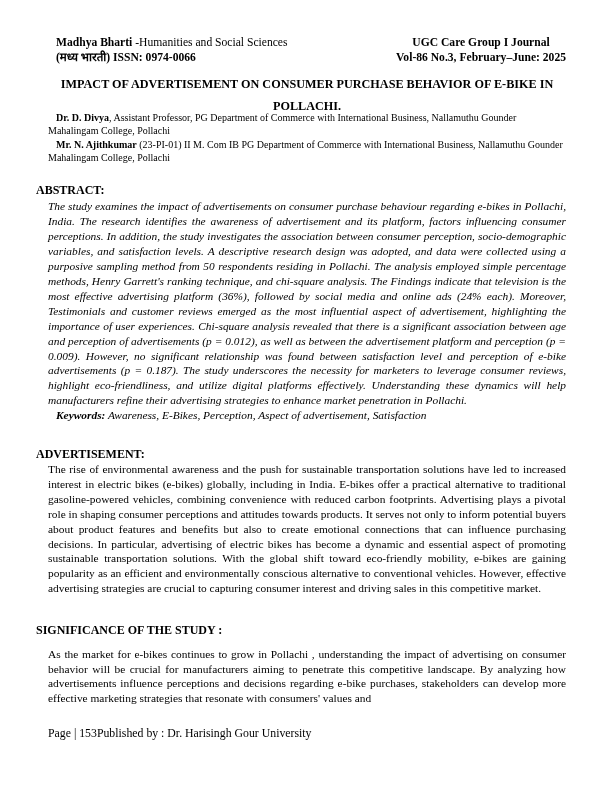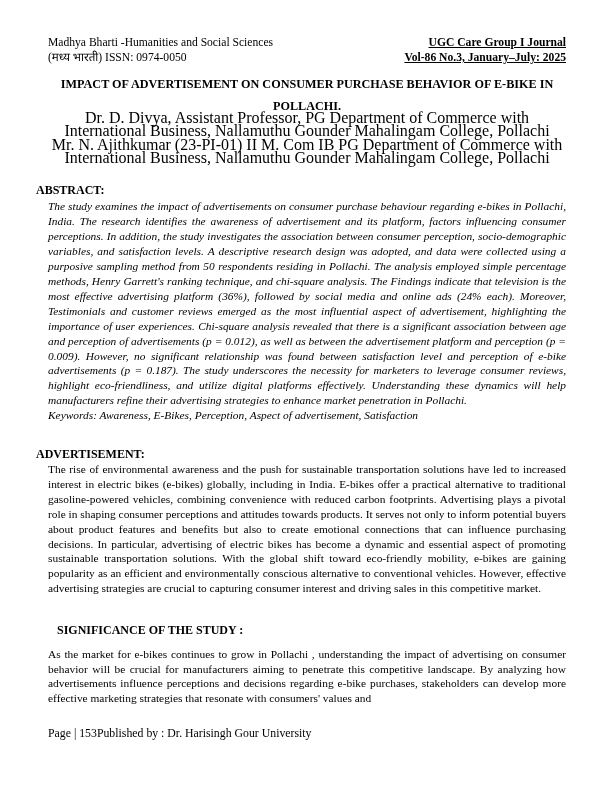--- a/index.html
+++ b/index.html
@@ -13,71 +13,71 @@
     color: #000;
     overflow: hidden;
   }
   .abs { position: absolute; }
   .hdr {
     top: 35px; left: 48px; width: 518px;
     display: flex; justify-content: space-between; align-items: flex-start;
     font-size: 11.6px; line-height: 15px;
   }
   .hdr .left  { text-align: left; white-space: nowrap; }
-  .hdr .right { text-align: right; font-weight: bold; white-space: nowrap; text-decoration: underline; }
-  .bold { font-weight: normal; }
+  .hdr .right { text-align: center; font-weight: bold; white-space: nowrap; }
+  .bold { font-weight: bold; margin-left: 8px; }
   .paper-title {
     top: 73px; left: 48px; width: 518px;
     text-align: center; font-weight: bold; font-size: 12.2px; line-height: 22px;
   }
   .authors {
     top: 111px; left: 48px; width: 518px;
-    text-align: center; font-size: 16px; line-height: 13.3px;
+    text-align: left; font-size: 10px; line-height: 13.3px;
   }
   .authors p { margin: 0; }
   .sec-heading {
     left: 36px; width: 518px;
     font-weight: bold; font-size: 12px; line-height: 13px;
   }
   .abstract-heading { top: 184px; }
   .abstract-body {
     top: 199px; left: 48px; width: 518px;
     font-style: italic; font-size: 11.4px; line-height: 14.95px;
     text-align: justify;
   }
   .keywords { margin-top: 0; }
   .intro-heading { top: 448px; }
   .intro-body {
     top: 462px; left: 48px; width: 518px;
     font-size: 11.4px; line-height: 14.9px; text-align: justify;
   }
-  .sig-heading { top: 624px; margin-left: 21px; }
+  .sig-heading { top: 624px; }
   .sig-body {
     top: 638px; left: 48px; width: 518px;
     font-size: 11.4px; line-height: 14.7px; text-align: justify; margin-top: 9px;
   }
   .footer {
     top: 726px; left: 48px; width: 518px;
     display: flex; 
     font-weight: normal; font-size: 11.8px;
   }
 </style>
 </head>
 <body>
 
 <div class="page">
 
   <div class="abs hdr">
     <div class="left">
       <div><span class="bold">Madhya Bharti </span><span>-Humanities and Social Sciences</span></div>
-      <div class="bold">(मध्य भारती) ISSN: 0974-0050</div>
+      <div class="bold">(मध्य भारती) ISSN: 0974-0066</div>
     </div>
     <div class="right">
       <div>UGC Care Group I Journal</div>
-      <div>Vol-86 No.3, January–July: 2025</div>
+      <div>Vol-86 No.3, February–June: 2025</div>
     </div>
   </div>
 
   <div class="abs paper-title">IMPACT OF ADVERTISEMENT ON CONSUMER PURCHASE BEHAVIOR OF E-BIKE IN POLLACHI.</div>
 
   <div class="abs authors">
     <p><span class="bold">Dr. D. Divya</span><span>, Assistant Professor, PG Department of Commerce with International Business, Nallamuthu Gounder Mahalingam College, Pollachi</span></p>
     <p><span class="bold">Mr. N. Ajithkumar</span><span> (23-PI-01) II M. Com IB PG Department of Commerce with International Business, Nallamuthu Gounder Mahalingam College, Pollachi</span></p>
   </div>
 

